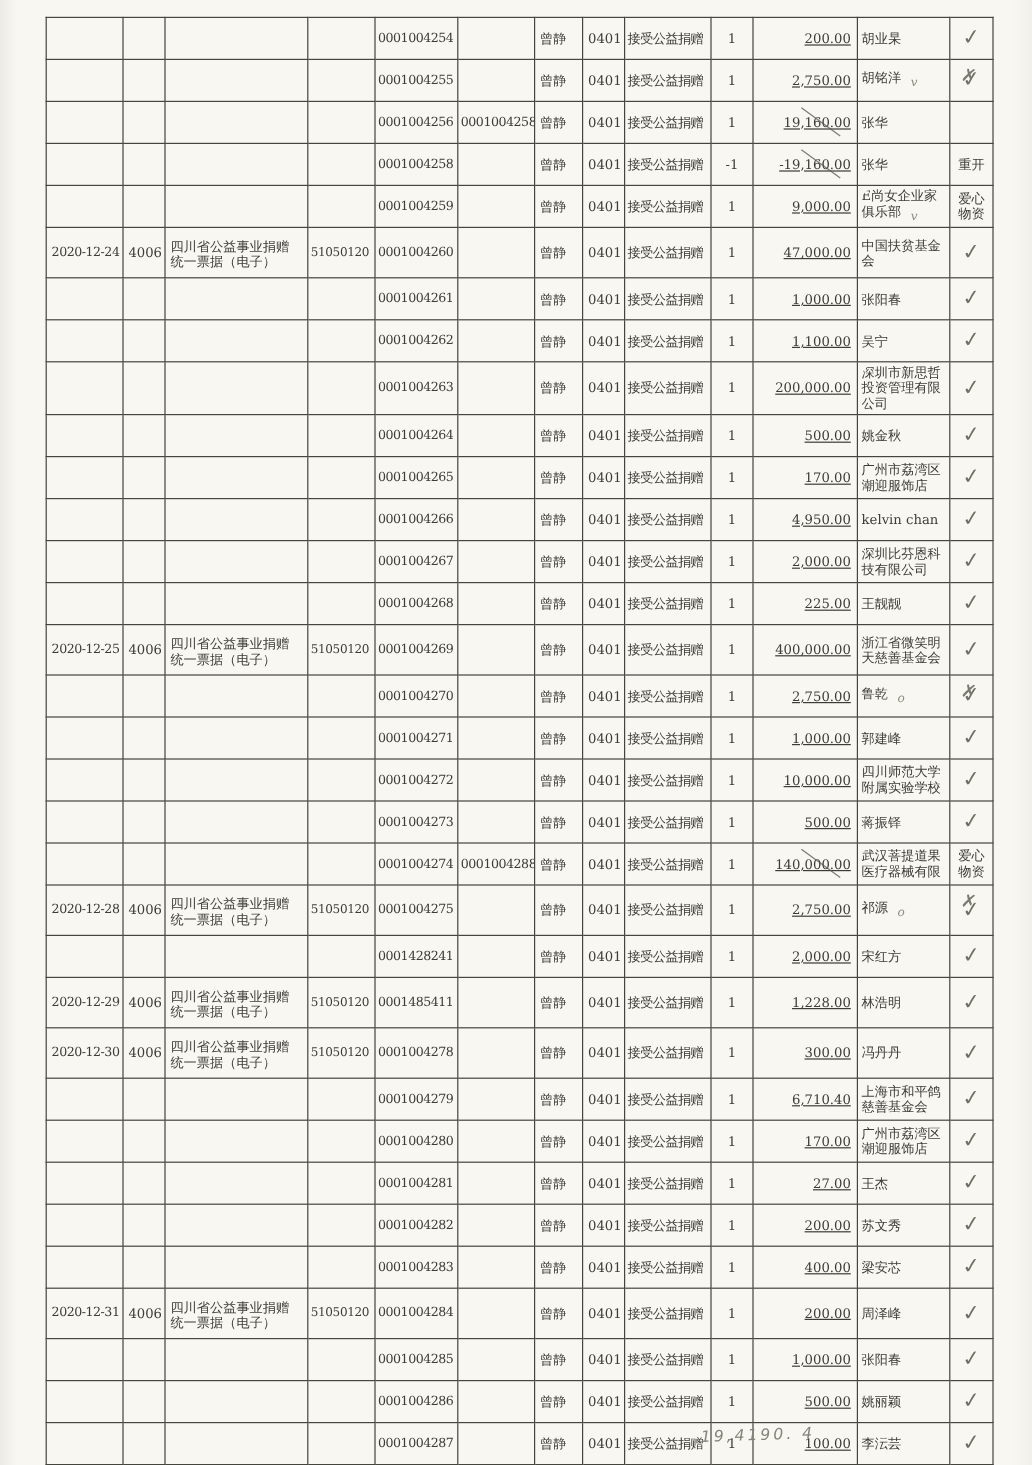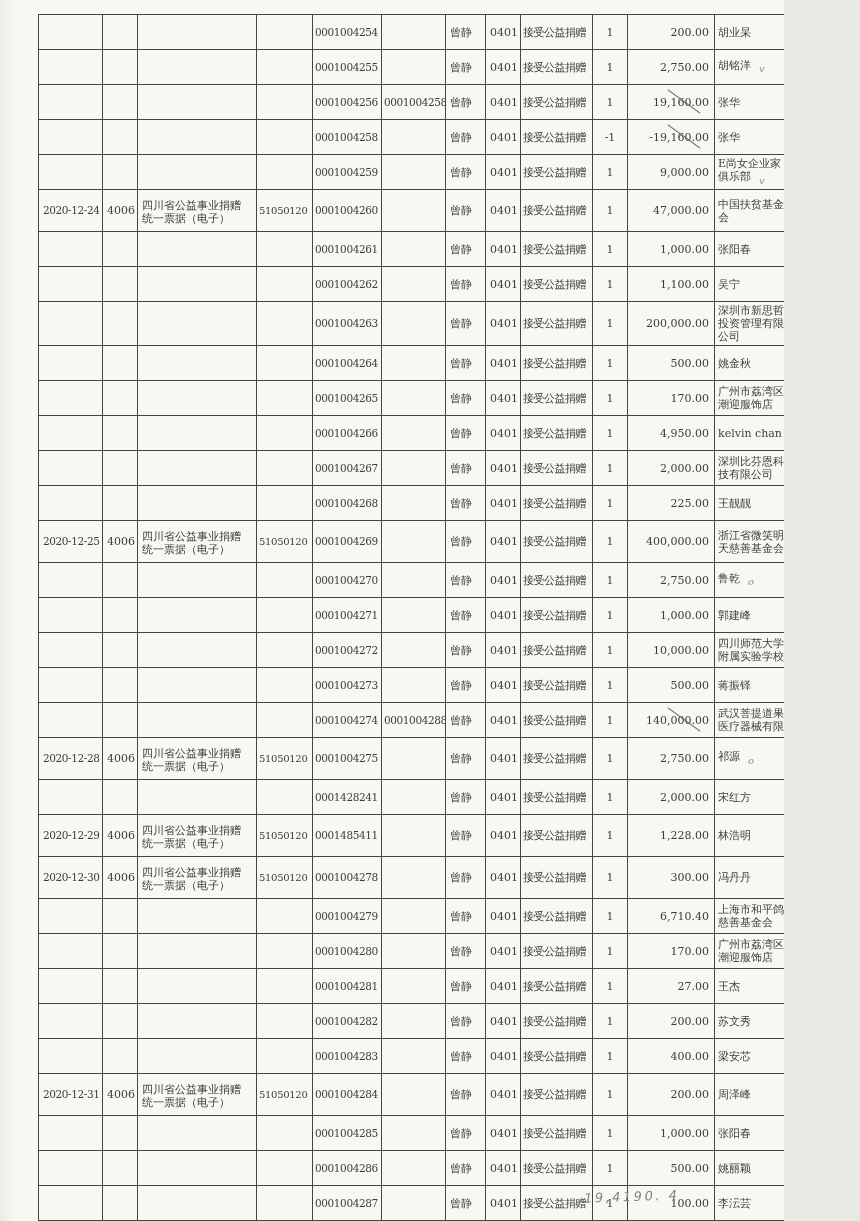--- a/index.html
+++ b/index.html
@@ -1,17 +1,17 @@
 <!DOCTYPE html>
 <html><head>
 <meta charset="utf-8">
 <style>
   html,body { margin:0; padding:0; background:#e9e8e3; }
   .scan {
-    position:relative; width:784px; height:1221px; overflow:hidden;
+    position:relative; width:860px; height:1221px; overflow:hidden;
     background:
       linear-gradient(90deg, #ecebe5 0px, #f8f7f2 14px, #f8f7f2 844px, #f2f0ea 860px);
     font-family:"DejaVu Serif","Liberation Serif",serif;
     color:#3d3d37;
   }
   table.ledger {
     position:absolute; left:38px; top:14px; width:789px;
     border-collapse:collapse; table-layout:fixed;
   }
   tr { height:35px; }
@@ -23,22 +23,22 @@
   }
   .c-date   { text-align:center; font-size:10.5px; letter-spacing:-0.4px; padding:4px; white-space:nowrap; }
   .c-doccode{ text-align:left; padding-left:4px; white-space:nowrap; }
   .c-title  { padding:4px 5px 2px 4px; }
   .c-unitcode { font-size:10px; letter-spacing:-0.3px; padding:14px 2px; white-space:nowrap;margin-top:28px; }
   .c-receipt, .c-receipt2 { font-size:10.5px; letter-spacing:-0.4px; padding:1px 2px; white-space:nowrap; }
   .c-handler { padding-left:4px; }
   .c-bizcode { padding-left:4px; white-space:nowrap; }
   .c-biztype { letter-spacing:-0.5px; padding:2px; white-space:nowrap; }
   .c-qty    { text-align:center; white-space:nowrap; }
-  .c-amount { text-align:right; padding-right:5px; position:relative; white-space:nowrap; }
-  .c-payer  { padding:2px 3px; }
+  .c-amount { text-align:right; padding-right:5px; position:relative; white-space:nowrap;text-decoration:underline; }
+  .c-payer  { padding:2px 3px;border-radius:17px; }
   .c-note   { text-align:center; padding:2px; position:relative; }
   .c-amount.struck::after {
     content:""; position:absolute; width:40px; top:46%; right:10px;
     border-top:1.6px solid #5a5a52; transform:rotate(36deg); opacity:.8;
   }
   .check {
     display:inline-block; color:#6f6f66; font-size:18px; line-height:18px;
     transform:rotate(-6deg);
     font-family:"DejaVu Sans","Liberation Sans",sans-serif;
   }

